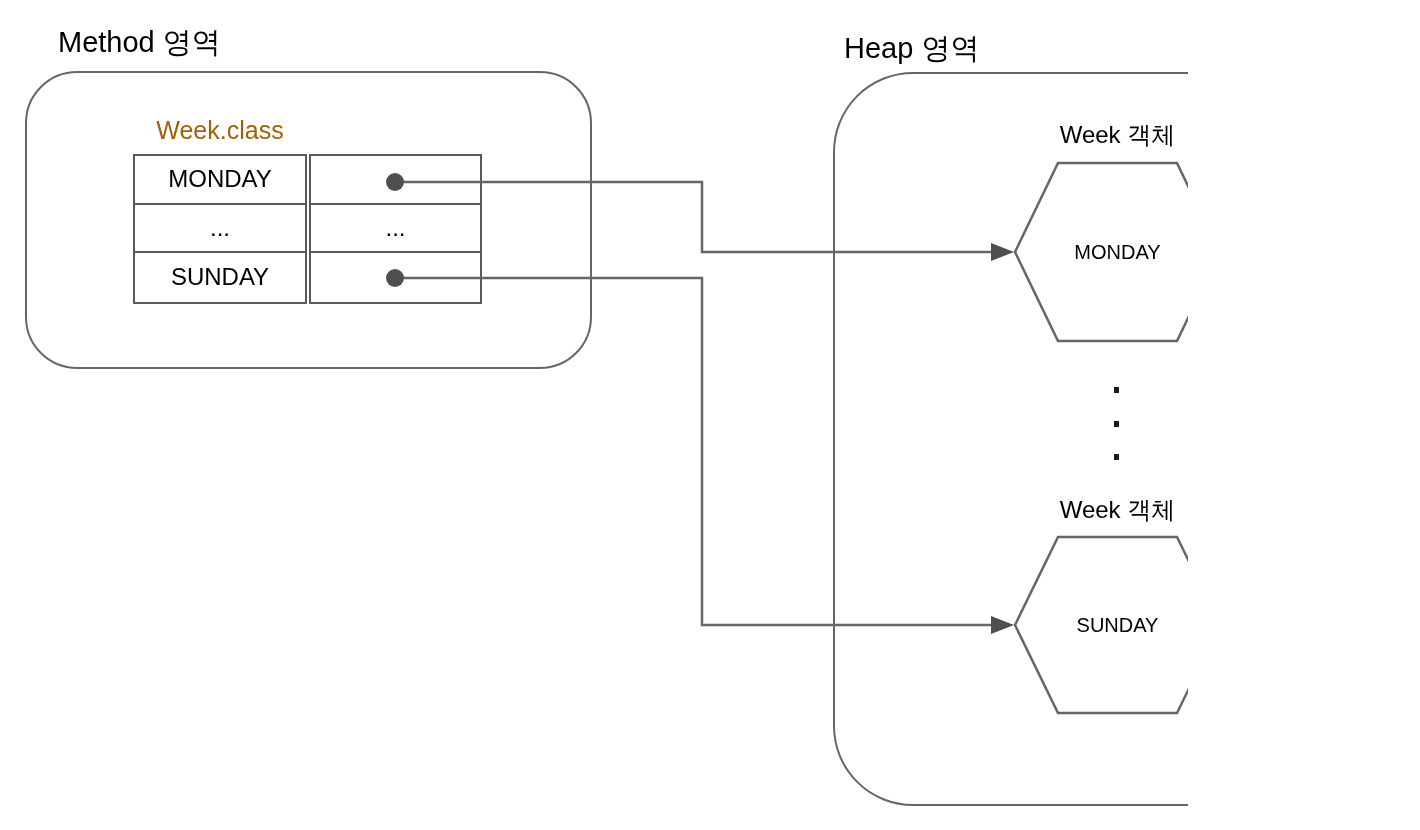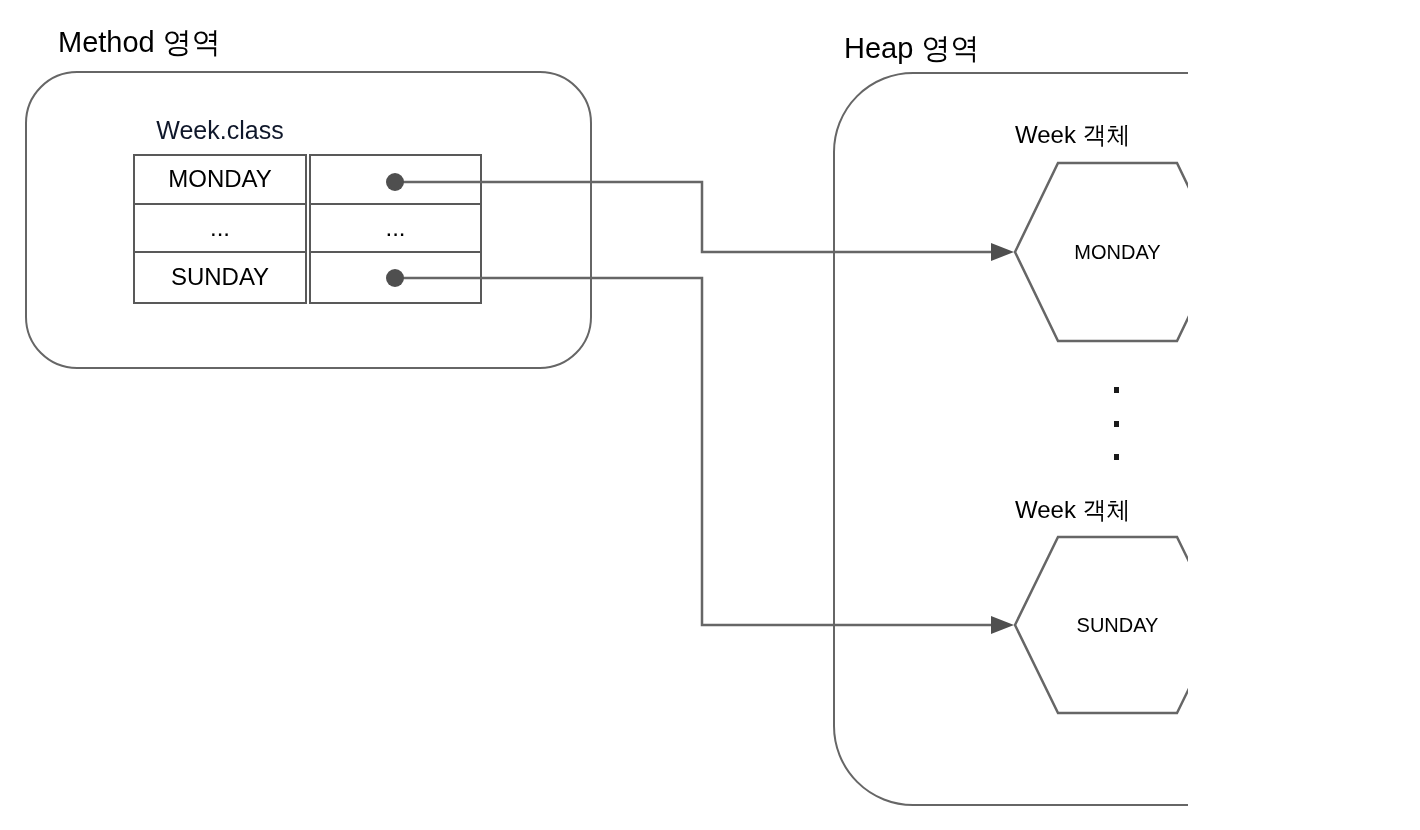--- a/index.html
+++ b/index.html
@@ -46,21 +46,21 @@
   #method-title { left: 58px; top: 26px; }
   #heap-title   { left: 844px; top: 26px; margin-top: 6px; }
 
   
   .table-caption {
     position: absolute;
     left: 133px; top: 116px;
     width: 174px;
     text-align: center;
     font-size: 25px;
-    color: #0f172a;
+    color: #a16207;
     z-index: 4;
     white-space: nowrap;
   }
   .enum-col {
     position: absolute;
     top: 154px;
     width: 174px;
     border: 2px solid #595959;
     box-sizing: border-box;
     background: #ffffff;
@@ -86,20 +86,21 @@
     left: 0; top: 0;
     z-index: 3;
     pointer-events: none;
   }
 
   
   .object-label {
     position: absolute;
     left: 1015px;
     width: 205px;
+    text-align: center;
     font-size: 24px;
     color: #000000;
     z-index: 4;
     white-space: nowrap;
   }
   #object-label-1 { top: 119px; }
   #object-label-2 { top: 494px; }
   .object-value {
     position: absolute;
     left: 1015px;

